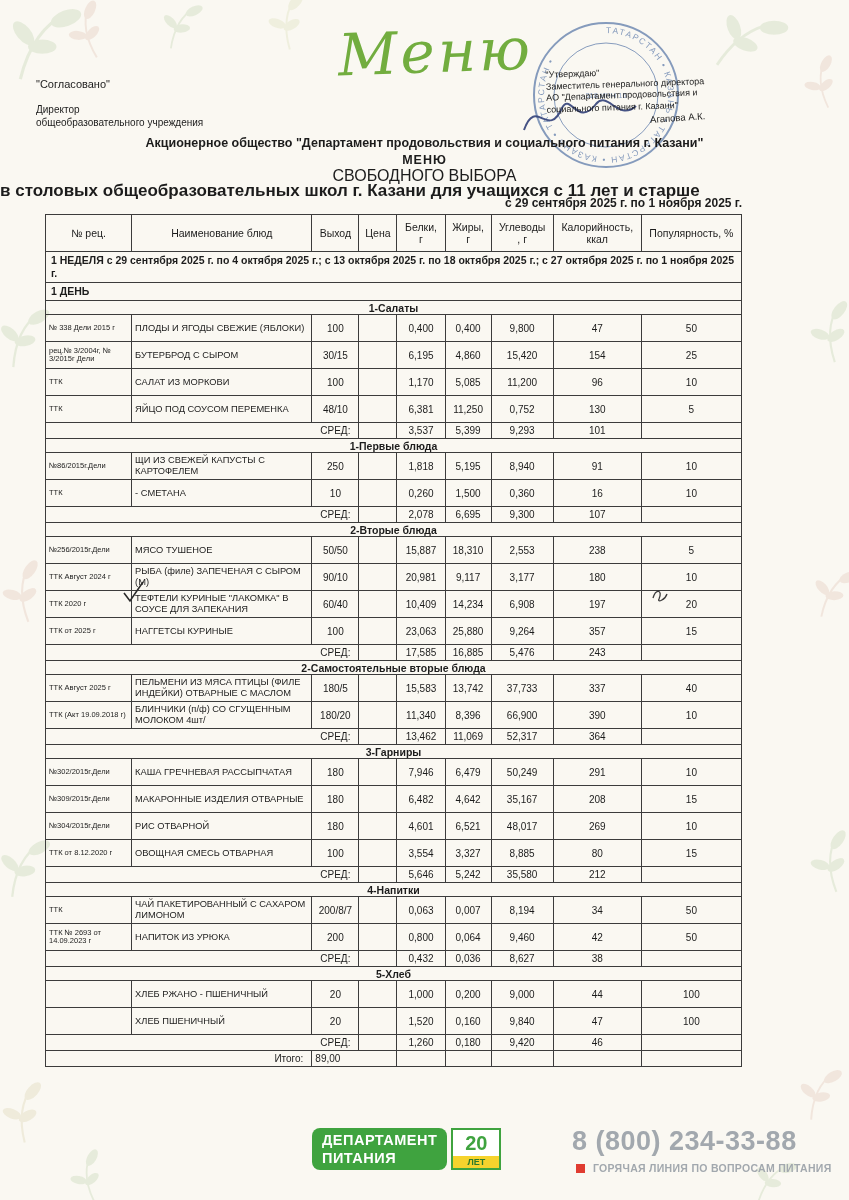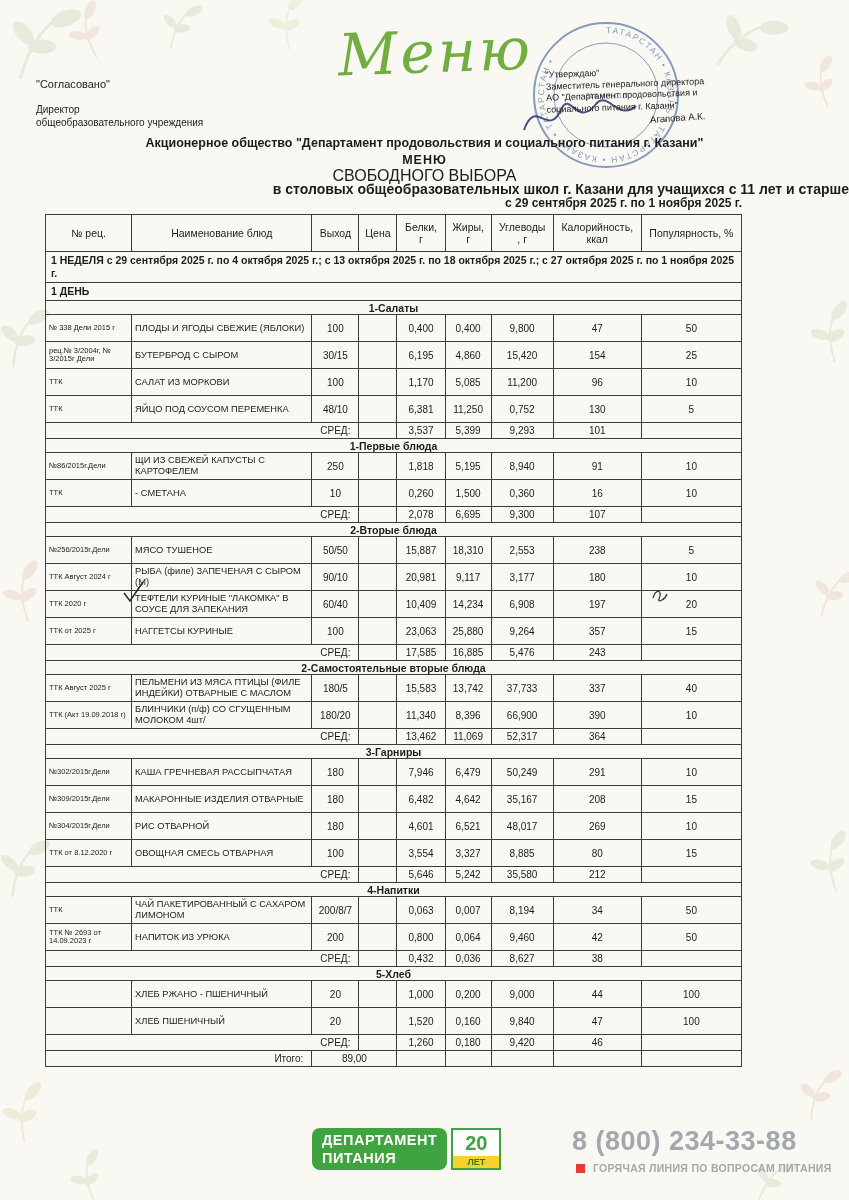--- a/index.html
+++ b/index.html
@@ -11,36 +11,36 @@
   .agreed-sub{left:36px;top:104px;font-size:10px;white-space:pre-line;line-height:1.25;}
   .menu-script{left:338px;top:18px;font-family:"DejaVu Serif",serif;font-style:italic;
                font-size:58px;color:#72ad3f;letter-spacing:3px;transform:rotate(-2deg);}
   .approve{left:546px;top:66px;width:212px;font-size:9px;line-height:1.3;white-space:pre-line;transform:rotate(-2deg);}
   .signature-name{left:650px;top:112px;font-size:9.5px;transform:rotate(-4deg);}
   .stamp{left:523px;top:12px;opacity:.75;}
   .sig{left:518px;top:88px;opacity:.9;}
   .t1{left:0;top:136px;width:849px;text-align:center;font-size:12.5px;font-weight:bold;}
   .t2{left:0;top:153px;width:849px;text-align:center;font-size:12.5px;font-weight:bold;letter-spacing:1px;}
   .t3{left:0;top:167px;width:849px;text-align:center;font-size:16px;font-weight:normal;}
-  .t4{left:0;top:181px;width:849px;text-align:right;font-size:14px;font-weight:bold;}
+  .t4{left:0;top:181px;width:849px;text-align:left;font-size:17px;font-weight:bold;}
   .t5{left:45px;top:196px;width:697px;text-align:right;font-size:12px;font-weight:bold;}
 
   .menu-table{position:absolute;left:45px;top:214px;width:697px;border-collapse:collapse;
               table-layout:fixed;font-size:10px;border:1.5px solid #2e2e2e;}
   .menu-table td{border:1px solid #3c3c3c;padding:1px 3px;vertical-align:middle;overflow:hidden;}
   td.hdr{text-align:center;font-size:10.5px;height:34px;white-space:pre-line;line-height:1.15;}
   td.week{font-weight:bold;font-size:10.5px;padding:2px 5px;line-height:1.25;}
   td.sec{text-align:center;font-weight:bold;font-size:10.5px;height:13px;padding:0 3px;}
   td.rec{font-size:7.5px;line-height:1.15;}
   td.name{font-size:9.3px;line-height:1.2;}
   td.num{text-align:center;font-size:10px;}
   tr.data-row td{height:24px;}
   tr.avg-row td, tr.total-row td{height:13px;}
   td.avglbl{text-align:right;font-size:10px;padding-right:8px;}
-  td.totalval{text-align:center;}
+  td.totalval{text-align:left;}
 
   .check-mark{position:absolute;pointer-events:none;}
   .footer-logo{left:312px;top:1128px;display:flex;align-items:stretch;height:42px;}
   .logo-green{background:#3fa33f;color:#fff;font-weight:bold;font-size:14.5px;line-height:1.25;
               letter-spacing:.5px;padding:4px 10px;display:flex;flex-direction:column;justify-content:center;border-radius:8px;}
   .logo-20{width:46px;margin-left:4px;border:2px solid #3fa33f;background:#fff;display:flex;flex-direction:column;}
   .logo-20-num{flex:1;display:flex;align-items:center;justify-content:center;color:#3fa33f;font-weight:bold;font-size:20px;}
   .logo-20-let{background:#f6d32d;color:#2c7a2c;font-weight:bold;font-size:9px;text-align:center;padding:1px 12px;}
   .phone{left:572px;top:1126px;font-size:27px;font-weight:bold;color:#a2a8ae;letter-spacing:.5px;}
   .hotline{left:576px;top:1162px;font-size:10.5px;font-weight:bold;color:#a2a8ae;letter-spacing:.3px;display:flex;align-items:center;gap:8px;}

